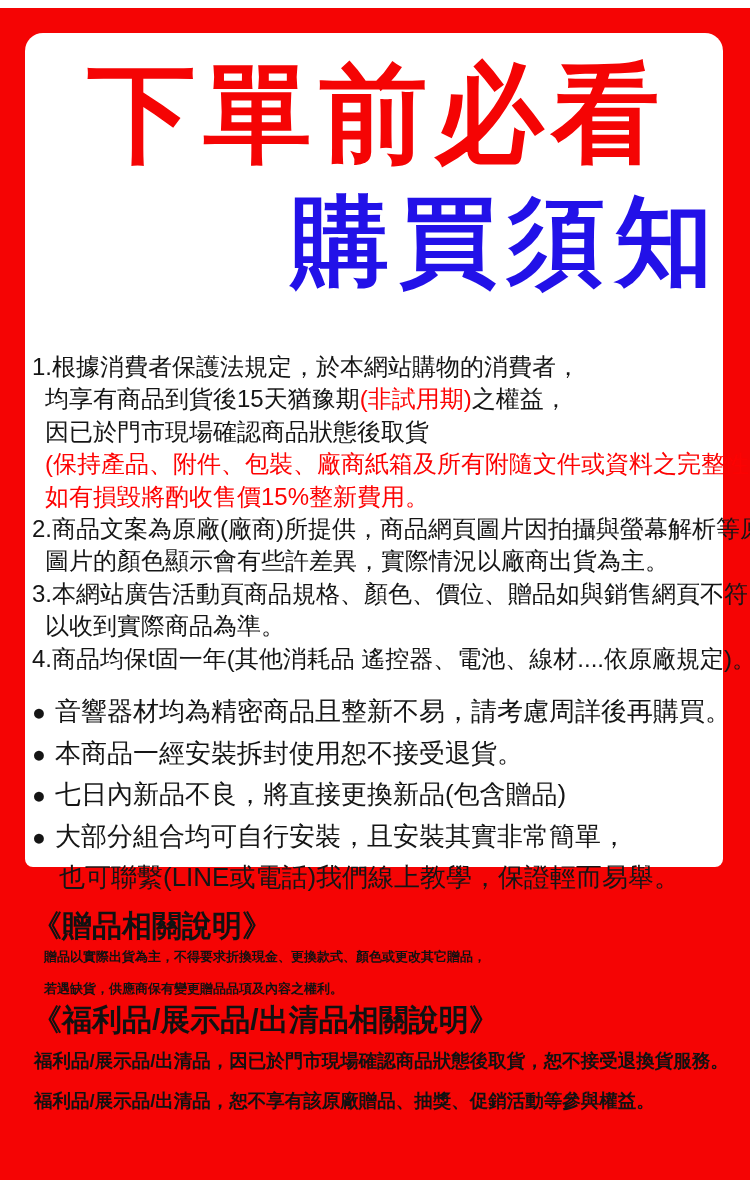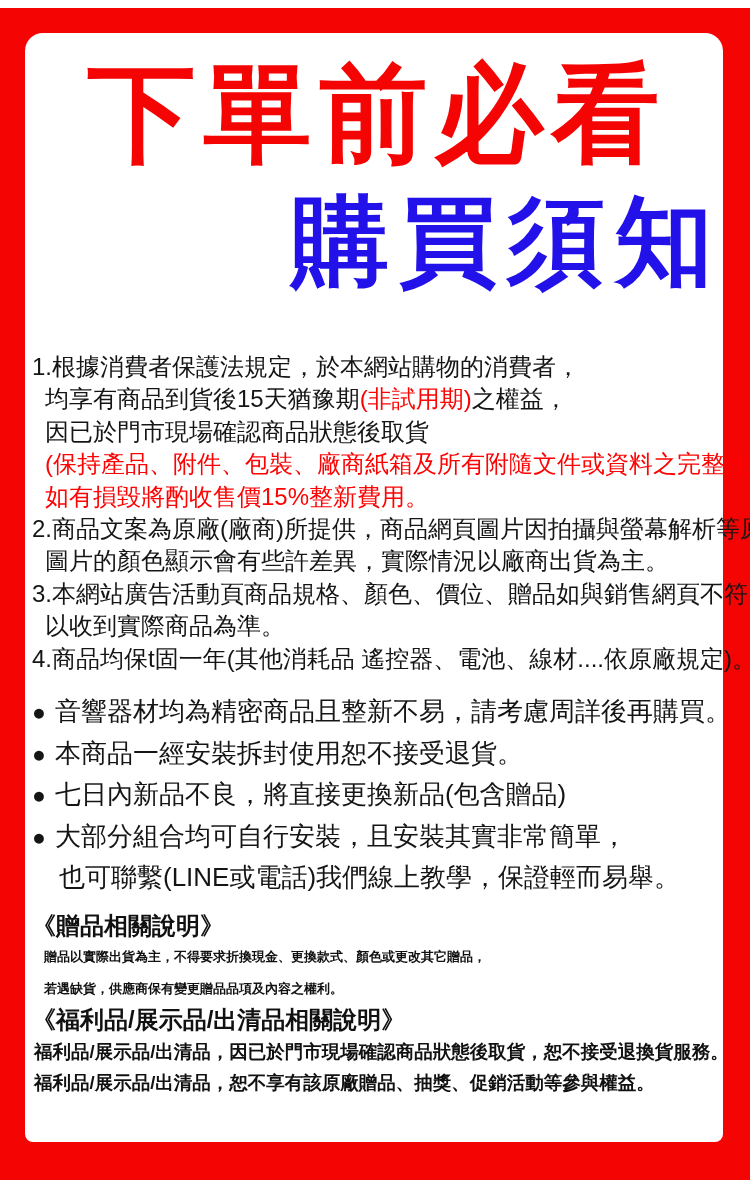--- a/index.html
+++ b/index.html
@@ -11,21 +11,21 @@
     overflow: hidden;
   }
   .frame {
     position: absolute;
     left: 0; top: 8px; width: 750px; height: 1172px;
     background: var(--frame-red, #f50404);
   }
   .panel {
     position: absolute;
     left: 25px; top: 33px;
-    width: 698px; height: 1109px;
+    width: 698px; height: 834px;
     background: #ffffff;
     border-radius: 18px 18px 8px 8px;
     box-sizing: border-box;
     padding: 12px 0 0 7px;
   }
   .main-title {
     margin: 6px 0 0 0;
     text-align: center;
     font-size: 108px;
     line-height: 126px;
@@ -64,23 +64,23 @@
     font-size: 23px;
     margin-right: 9px;
   }
   .bullets .bline.cont { padding-left: 27px; }
   .notes {
     margin-top: 12px;
     font-weight: bold;
     color: #111111;
   }
   .notes .nline { line-height: 31.5px; white-space: nowrap; }
-  .notes .nline.hdr  { font-size: 24px; }
+  .notes .nline.hdr  { font-size: 30px; }
   .notes .nline.sub  { font-size: 13px; padding-left: 12px; }
-  .notes .nline.wide { font-size: 18.5px; padding-left: 2px; }
+  .notes .nline.wide { font-size: 18.5px; padding-left: 2px; margin-top: 9px; }
 </style>
 </head>
 <body>
 
 <div class="frame"></div>
 
 <div class="panel">
   <div class="main-title">下單前必看</div>
   <div class="sub-title">購買須知</div>
 

